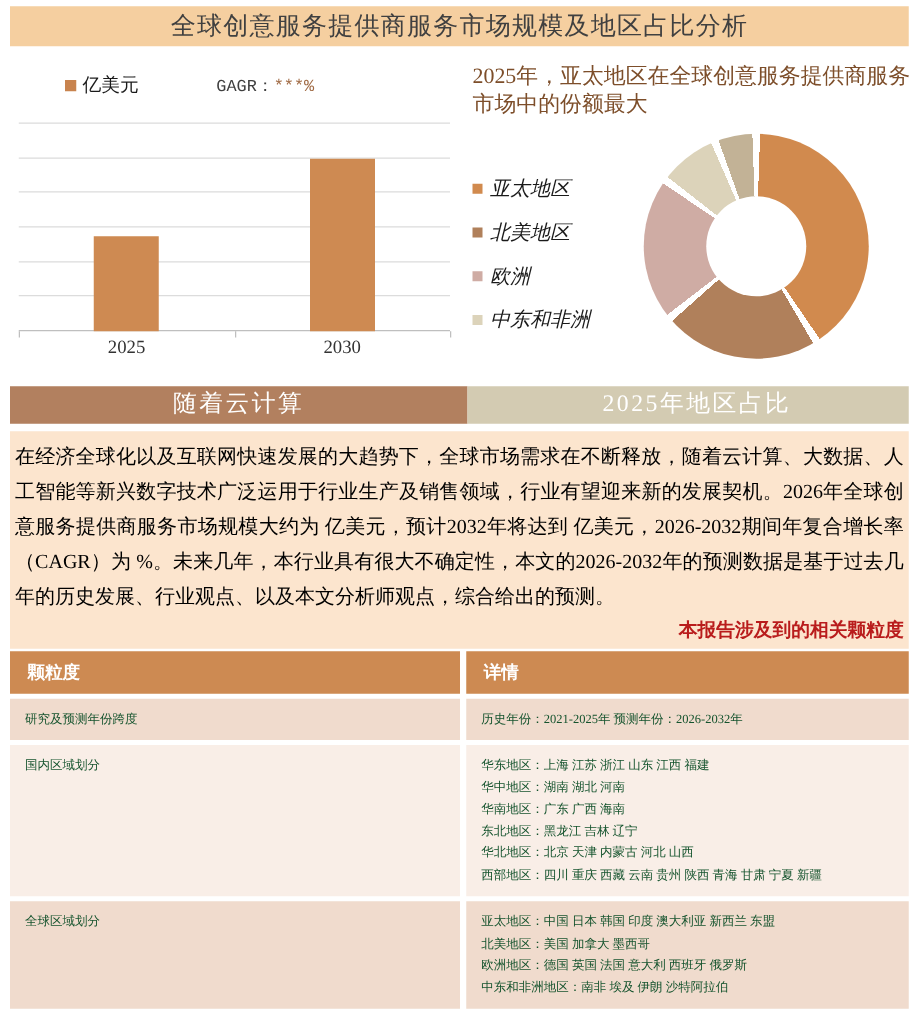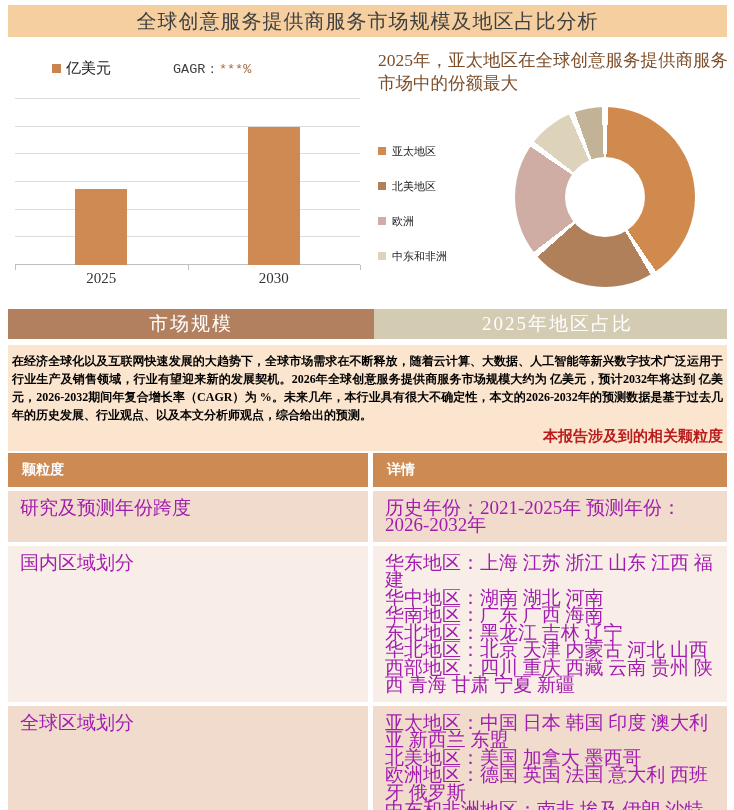--- a/index.html
+++ b/index.html
@@ -23,41 +23,41 @@
   .gridline.baseline { background: #BFBFBF; }
   .bar-slots { position: absolute; left: 0; right: 0; top: 0; bottom: 0; display: flex; }
   .bar-slot { position: relative; width: 50%; }
   .bar { position: absolute; bottom: 0; left: 50%; transform: translateX(-50%); width: 52px; }
   .tick { position: absolute; top: 100%; width: 1px; height: 5px; background: #BFBFBF; }
   .x-labels { position: absolute; left: 15px; top: 233px; width: 345px; display: flex; }
   .x-labels span { width: 50%; text-align: center; font-size: 15px; color: #333; }
 
   .pie-title { position: absolute; left: 378px; top: 12px; width: 352px; font-size: 17.5px; line-height: 23px; color: #7D4E2A; }
   .pie-legend { position: absolute; left: 378px; top: 105px; width: 128px; }
-  .pie-legend-item { display: flex; margin-bottom: 16px; font-size: 11px; color: #1a1a1a; line-height: 19px; }
+  .pie-legend-item { display: flex; margin-bottom: 16px; font-size: 16px; color: #1a1a1a; line-height: 19px; font-style: italic; }
   .pie-legend-item .sq { flex: 0 0 auto; width: 8px; height: 8px; margin: 5px 6px 0 0; }
   .donut { position: absolute; left: 515px; top: 70px; width: 180px; height: 180px; border-radius: 50%; }
   .donut-hole { position: absolute; left: 50%; top: 50%; width: 80px; height: 80px; margin: -40px 0 0 -40px;
     background: #fff; border-radius: 50%; }
 
   
   .tabs { margin: 8px 7px 0 8px; height: 30px; display: flex; }
   .tab { text-align: center; line-height: 30px; color: #ffffff; font-size: 19px; letter-spacing: 2px; }
   .tab-left { width: 50.9%; background: #B2805F; }
   .tab-right { width: 49.1%; background: #D3CBB2; padding-left: 14px; }
 
   
   .peach { margin: 6px 7px 0 8px; background: #FCE5CE; padding: 7px 4px 5px 4px; }
-  .peach p { font-size: 12px; line-height: 18px; color: #000; text-align: justify; font-weight: bold; }
+  .peach p { font-size: 16px; line-height: 28px; color: #000; text-align: justify; }
   .peach h3 { margin-top: 3px; text-align: right; font-size: 15px; color: #b91c1c;
     font-family: "Liberation Sans", "DejaVu Sans", sans-serif; font-weight: bold; }
 
   
   .info-table { margin: 2px 7px 0 8px; display: grid; grid-template-columns: 360px 1fr; gap: 4px 5px; background: #fff; }
-  .cell { padding: 8px 12px; font-size: 19px; line-height: 17.5px; color: #a21caf; white-space: pre-line; }
+  .cell { padding: 8px 12px; font-size: 10px; line-height: 17.5px; color: #14532d; white-space: pre-line; }
   .cell.head { background: #CD8A52; color: #ffffff; font-weight: bold; font-size: 14px;
     font-family: "Liberation Sans", "DejaVu Sans", sans-serif; padding: 8px 14px; }
   .cell.rowA { background: #F0DBCD; }
   .cell.rowB { background: #F9EEE7; }
 </style>
 </head>
 <body>
 
 <div class="page">
 
@@ -114,21 +114,21 @@
           <span class="sq" style="background: rgb(220, 211, 186);"></span>
           <span>中东和非洲</span>
         </div>
       </div>
     <div class="donut" id="donut" style="background: conic-gradient(rgb(255, 255, 255) 0%, rgb(255, 255, 255) 0.55%, rgb(209, 138, 78) 0.55%, rgb(209, 138, 78) 40.45%, rgb(255, 255, 255) 40.45%, rgb(255, 255, 255) 41%, rgb(255, 255, 255) 41%, rgb(255, 255, 255) 41.55%, rgb(176, 128, 91) 41.55%, rgb(176, 128, 91) 63.45%, rgb(255, 255, 255) 63.45%, rgb(255, 255, 255) 64%, rgb(255, 255, 255) 64%, rgb(255, 255, 255) 64.55%, rgb(207, 172, 164) 64.55%, rgb(207, 172, 164) 84.45%, rgb(255, 255, 255) 84.45%, rgb(255, 255, 255) 85%, rgb(255, 255, 255) 85%, rgb(255, 255, 255) 85.55%, rgb(220, 211, 186) 85.55%, rgb(220, 211, 186) 93.45%, rgb(255, 255, 255) 93.45%, rgb(255, 255, 255) 94%, rgb(255, 255, 255) 94%, rgb(255, 255, 255) 94.55%, rgb(194, 178, 150) 94.55%, rgb(194, 178, 150) 99.45%, rgb(255, 255, 255) 99.45%, rgb(255, 255, 255) 100%);">
       <div class="donut-hole"></div>
     </div>
   </div>
 
   <div class="tabs">
-    <div class="tab tab-left">市场规模</div>
+    <div class="tab tab-left">随着云计算</div>
     <div class="tab tab-right">2025年地区占比</div>
   </div>
 
   <div class="peach">
     <p>在经济全球化以及互联网快速发展的大趋势下，全球市场需求在不断释放，随着云计算、大数据、人工智能等新兴数字技术广泛运用于行业生产及销售领域，行业有望迎来新的发展契机。2026年全球创意服务提供商服务市场规模大约为 亿美元，预计2032年将达到 亿美元，2026-2032期间年复合增长率（CAGR）为 %。未来几年，本行业具有很大不确定性，本文的2026-2032年的预测数据是基于过去几年的历史发展、行业观点、以及本文分析师观点，综合给出的预测。</p>
     <h3>本报告涉及到的相关颗粒度</h3>
   </div>
 
   <div class="info-table" id="info-table">
       <div class="cell head">颗粒度</div>

